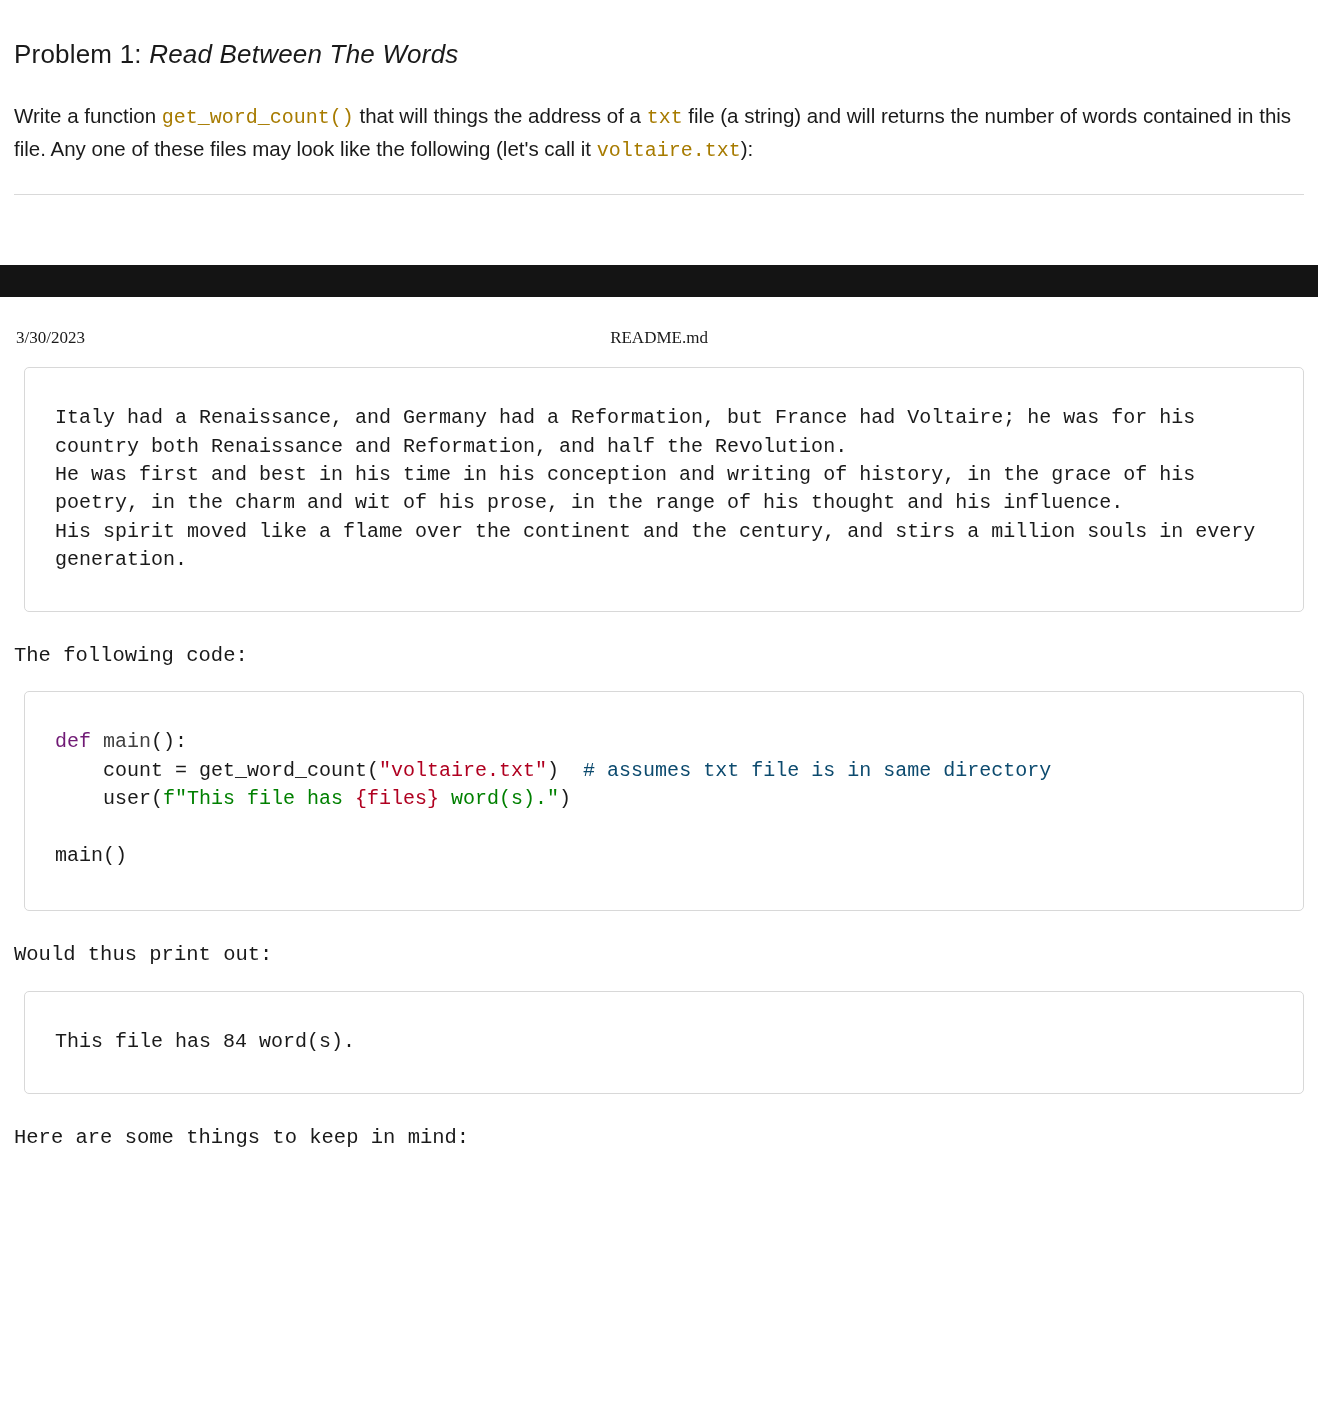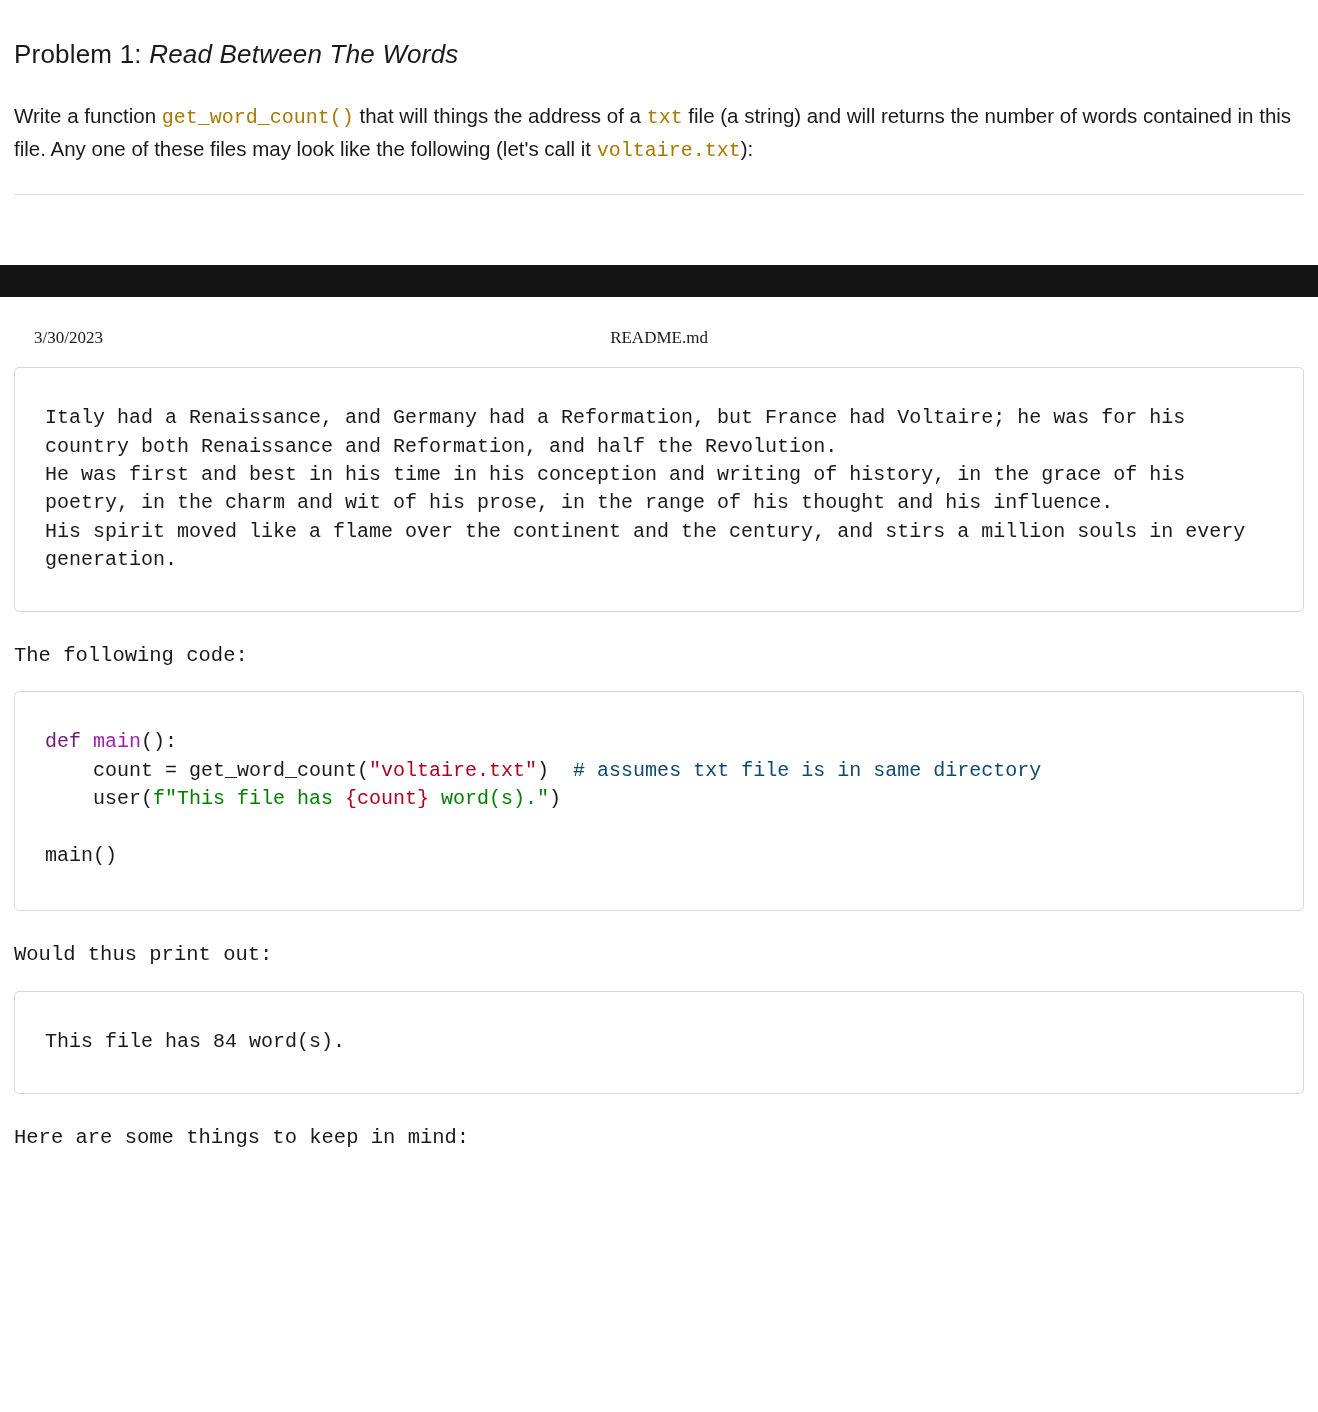--- a/index.html
+++ b/index.html
@@ -34,45 +34,45 @@
       border-top: 1px solid #d9d9d9;
       margin: 14px 0 0 0;
     }
     .black-band {
       background: #141414;
       height: 32px;
       margin: 30px 0 0 0;
       width: 100%;
     }
     .header-row-wrap { position: relative; height: 24px; margin: 18px 0 18px 0; }
-    .header-row-wrap .date { position: absolute; left: 20px; font-family: "Times New Roman", Times, serif; font-size: 17px; }
+    .header-row-wrap .date { position: absolute; left: 2px; font-family: "Times New Roman", Times, serif; font-size: 17px; }
     .header-row-wrap .readme { position: absolute; left: 50%; transform: translateX(-50%); font-family: "Times New Roman", Times, serif; font-size: 17px; }
     pre.codeblock {
       font-family: "SFMono-Regular", Consolas, "Liberation Mono", Menlo, monospace;
       font-size: 20px;
       line-height: 1.42;
       border: 1px solid #d8d8d8;
       border-radius: 5px;
       padding: 36px 30px;
-      margin: 10px 0 28px 0;
+      margin: 10px 0 28px 10px;
       white-space: pre-wrap;
       word-break: break-word;
       color: #1a1a1a;
       background: #fff;
     }
     pre.codeblock.tight { padding: 36px 30px; }
     pre.codeblock.python { padding: 36px 30px 40px 30px; }
     .para {
       font-size: 20.5px;
       margin: 24px 0 20px 0;
       font-family: Liberation Mono, monospace;
     }
     
     .kw { color: #701a75; }
-    .fn { color: #a21caf; }
+    .fn { color: #404040; }
     .str { color: #008000; }
     .strlit { color: #b00020; }
     .cmt { color: #0c4a6e; }
     .interp { color: #b00020; }
     .plain { color: #1a1a1a; }
     ol.notes {
       margin: 16px 0 0 46px;
       padding: 0;
       font-size: 20.5px;
     }
@@ -109,21 +109,21 @@
   </div>
 
   <pre class="codeblock tight">Italy had a Renaissance, and Germany had a Reformation, but France had Voltaire; he was for his country both Renaissance and Reformation, and half the Revolution.
 He was first and best in his time in his conception and writing of history, in the grace of his poetry, in the charm and wit of his prose, in the range of his thought and his influence.
 His spirit moved like a flame over the continent and the century, and stirs a million souls in every generation.</pre>
 
   <p class="para">The following code:</p>
 
   <pre class="codeblock python"><span class="kw">def</span><span class="fn"> main</span><span class="plain">():</span>
 <span class="plain">    count = get_word_count(</span><span class="strlit">"voltaire.txt"</span><span class="plain">)  </span><span class="cmt"># assumes txt file is in same directory</span>
-<span class="plain">    user(</span><span class="str">f"This file has </span><span class="interp">{count}</span><span class="str"> word(s)."</span><span class="plain">)</span>
+<span class="plain">    user(</span><span class="str">f"This file has </span><span class="interp">{files}</span><span class="str"> word(s)."</span><span class="plain">)</span>
 
 <span class="plain">main()</span></pre>
 
   <p class="para">Would thus print out:</p>
 
   <pre class="codeblock tight">This file has 84 word(s).</pre>
 
   <p class="para">Here are some things to keep in mind:</p>
 
 

